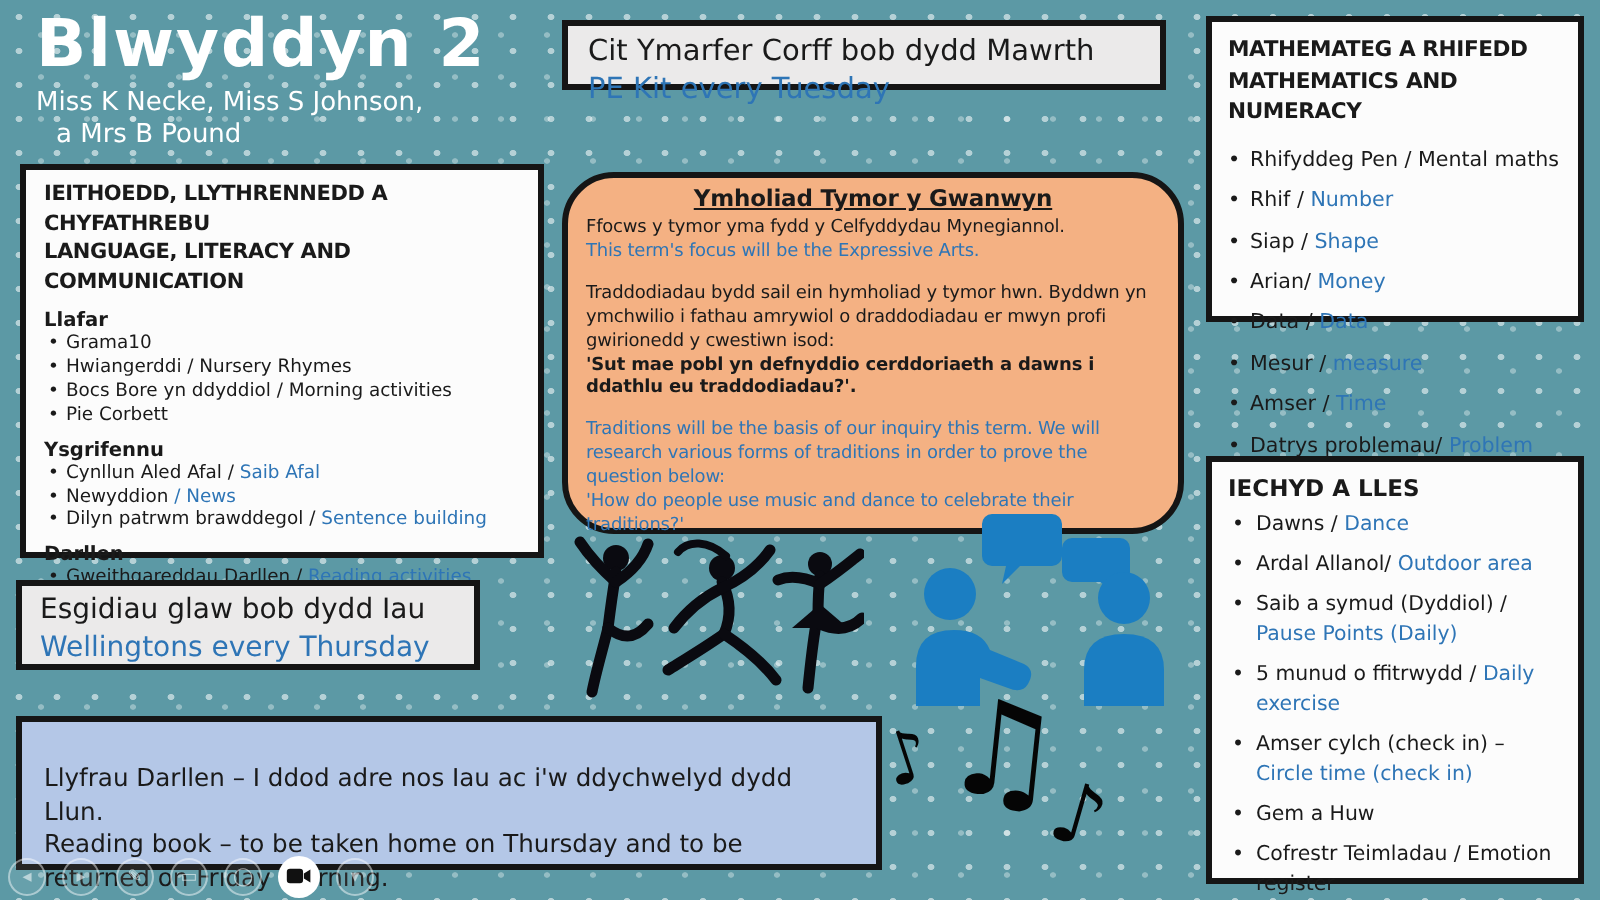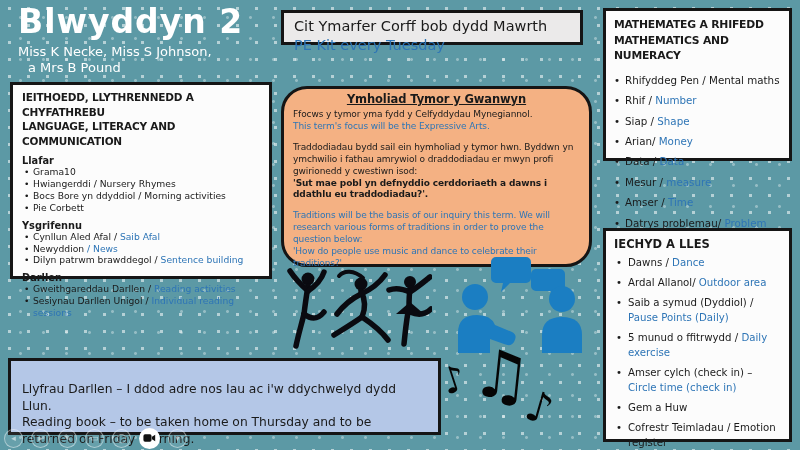--- a/index.html
+++ b/index.html
@@ -165,20 +165,24 @@
     <li><span class="t-black">Dawns / </span><span class="t-blue">Dance</span></li>
         <li><span class="t-black">Ardal Allanol/ </span><span class="t-blue">Outdoor area</span></li>
         <li><span class="t-black">Saib a symud (Dyddiol) / </span><span class="t-blue">Pause Points (Daily)</span></li>
         <li><span class="t-black">5 munud o ffitrwydd / </span><span class="t-blue">Daily exercise</span></li>
         <li><span class="t-black">Amser cylch (check in) – </span><span class="t-blue">Circle time (check in)</span></li>
         <li><span class="t-black">Gem a Huw</span><span class="t-blue"></span></li>
         <li><span class="t-black">Cofrestr Teimladau / Emotion register</span><span class="t-blue"></span></li>
       </ul>
   </section>
 
+  <div class="box wellies-box">
+    <div class="t-black">Esgidiau glaw bob dydd Iau</div>
+    <div class="t-blue">Wellingtons every Thursday</div>
+  </div>
 
   <div class="box reading-box">
     <p class="t-black">Llyfrau Darllen –  I ddod adre nos Iau ac i'w ddychwelyd dydd Llun.</p>
     <p class="t-black">Reading book – to be taken home on Thursday and to be returned on Friday morning.</p>
   </div>
 
   <svg class="dancers" width="148" height="84" viewBox="0 0 148 84">
     <g stroke="#0a0a10" stroke-width="5.5" stroke-linecap="round" fill="none">
 
       <circle cx="24" cy="11" r="6.5" fill="#0a0a10" stroke="none"></circle>

